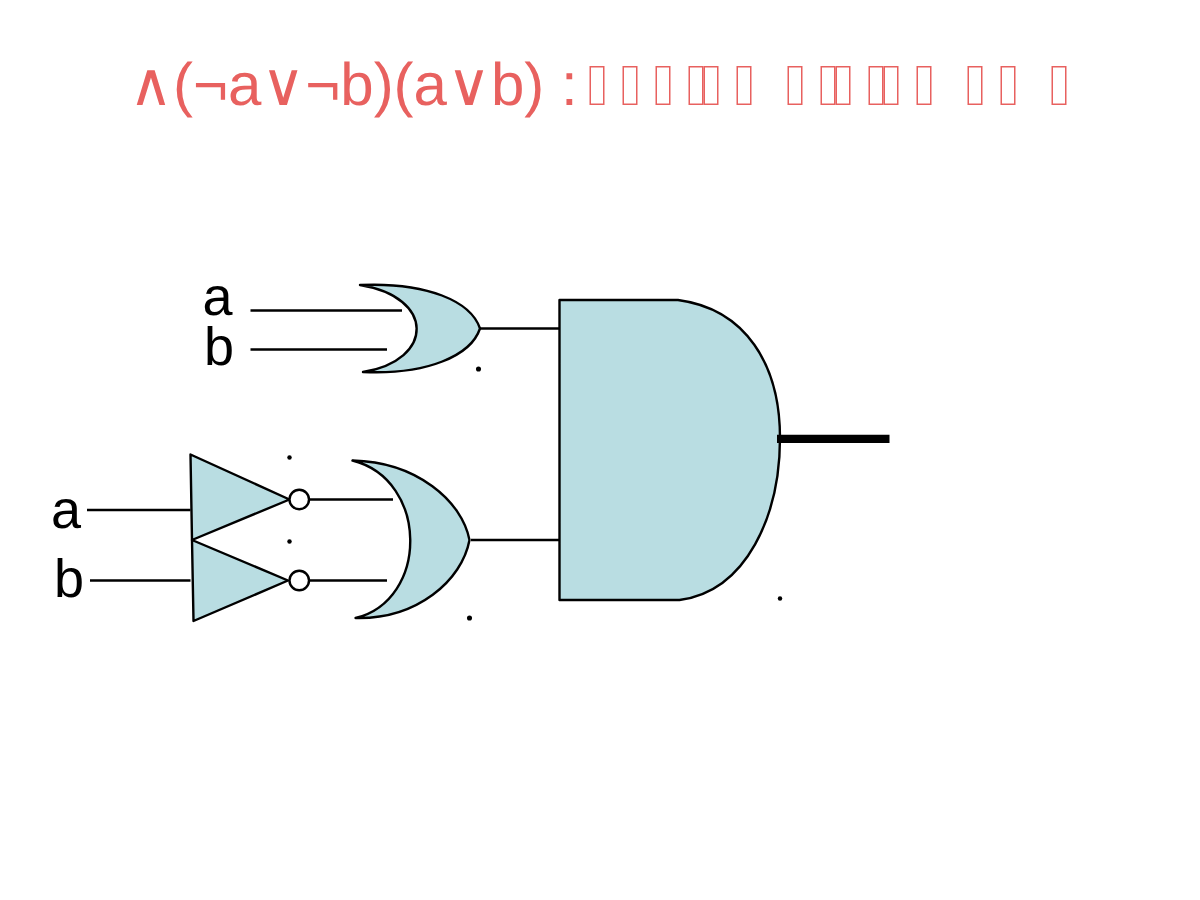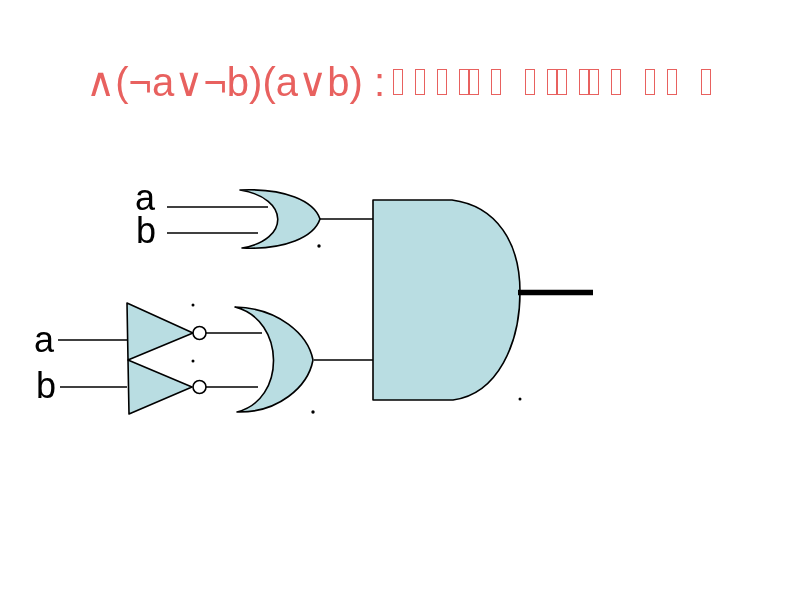--- a/index.html
+++ b/index.html
@@ -4,21 +4,21 @@
 <style>
   html,body{margin:0;padding:0;}
   body{
     width:800px;height:600px;background:#ffffff;overflow:hidden;position:relative;
     font-family:"Liberation Sans", sans-serif;
     --accent:#e8615f;
     --gate-fill:#b9dde2;
   }
   .slide{position:absolute;inset:0;}
   .title{
-    position:absolute;left:86px;top:62px;
+    position:absolute;left:86px;top:37px;
     display:flex;align-items:center;white-space:nowrap;line-height:1;
   }
   .formula{
     font-size:40px;color:var(--accent);
     font-family:"Liberation Sans", sans-serif;
   }
   .tofu-row{display:inline-flex;align-items:center;margin-left:8px;}
   .tofu-group{display:inline-flex;}
   .tofu-group + .tofu-group{margin-left:24px;}
   .tofu-cluster{display:inline-flex;}

